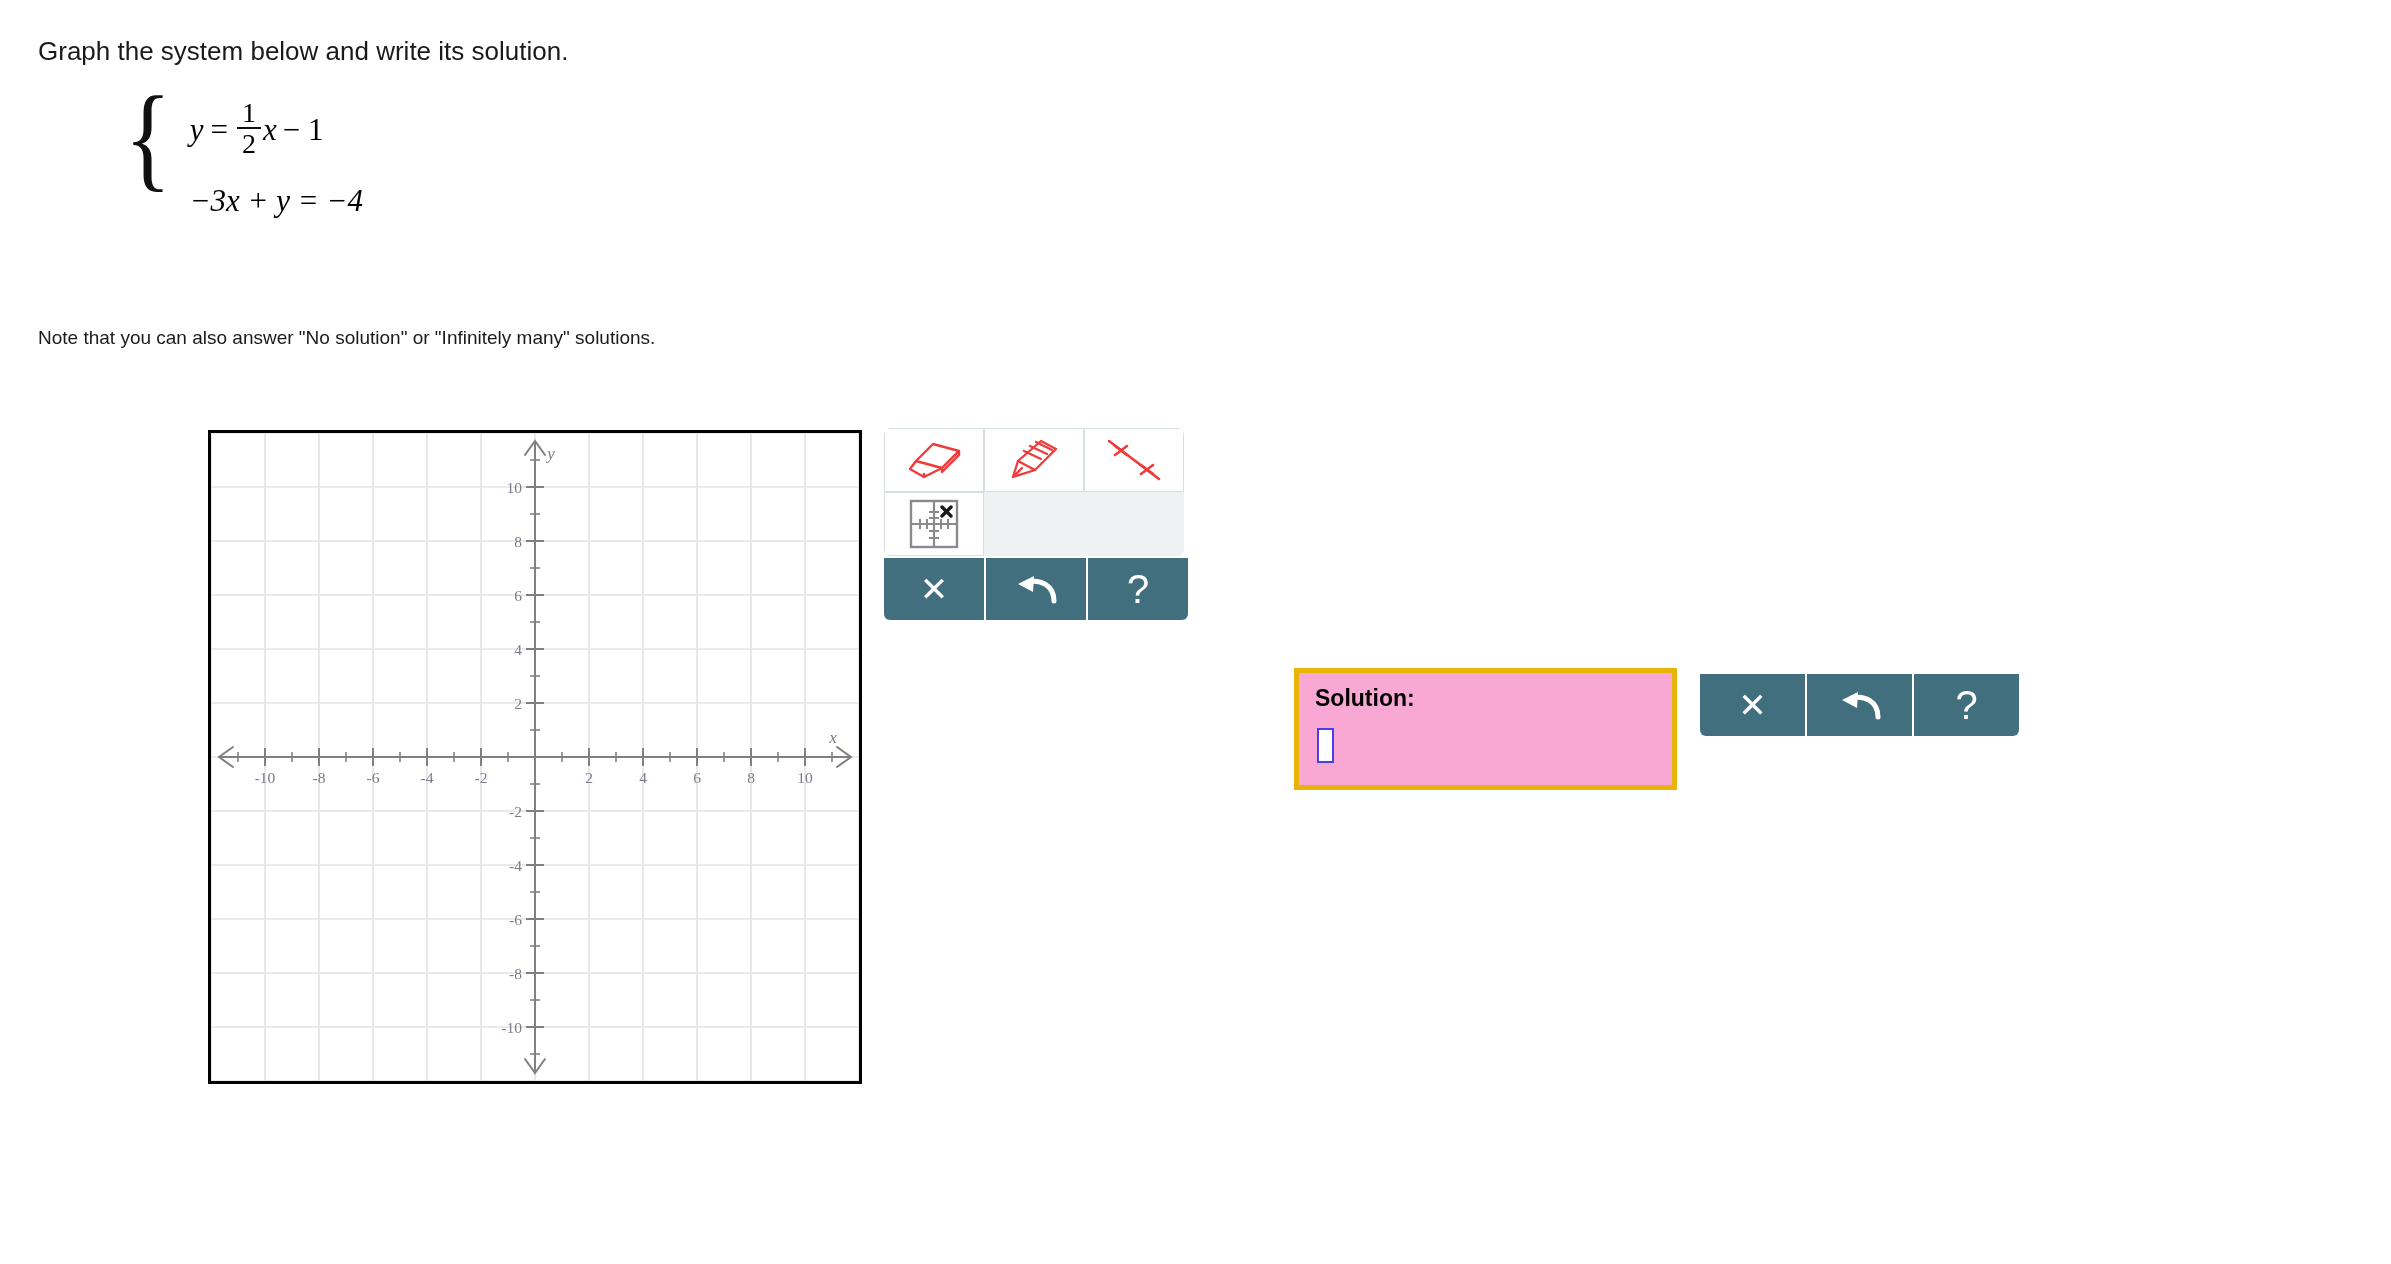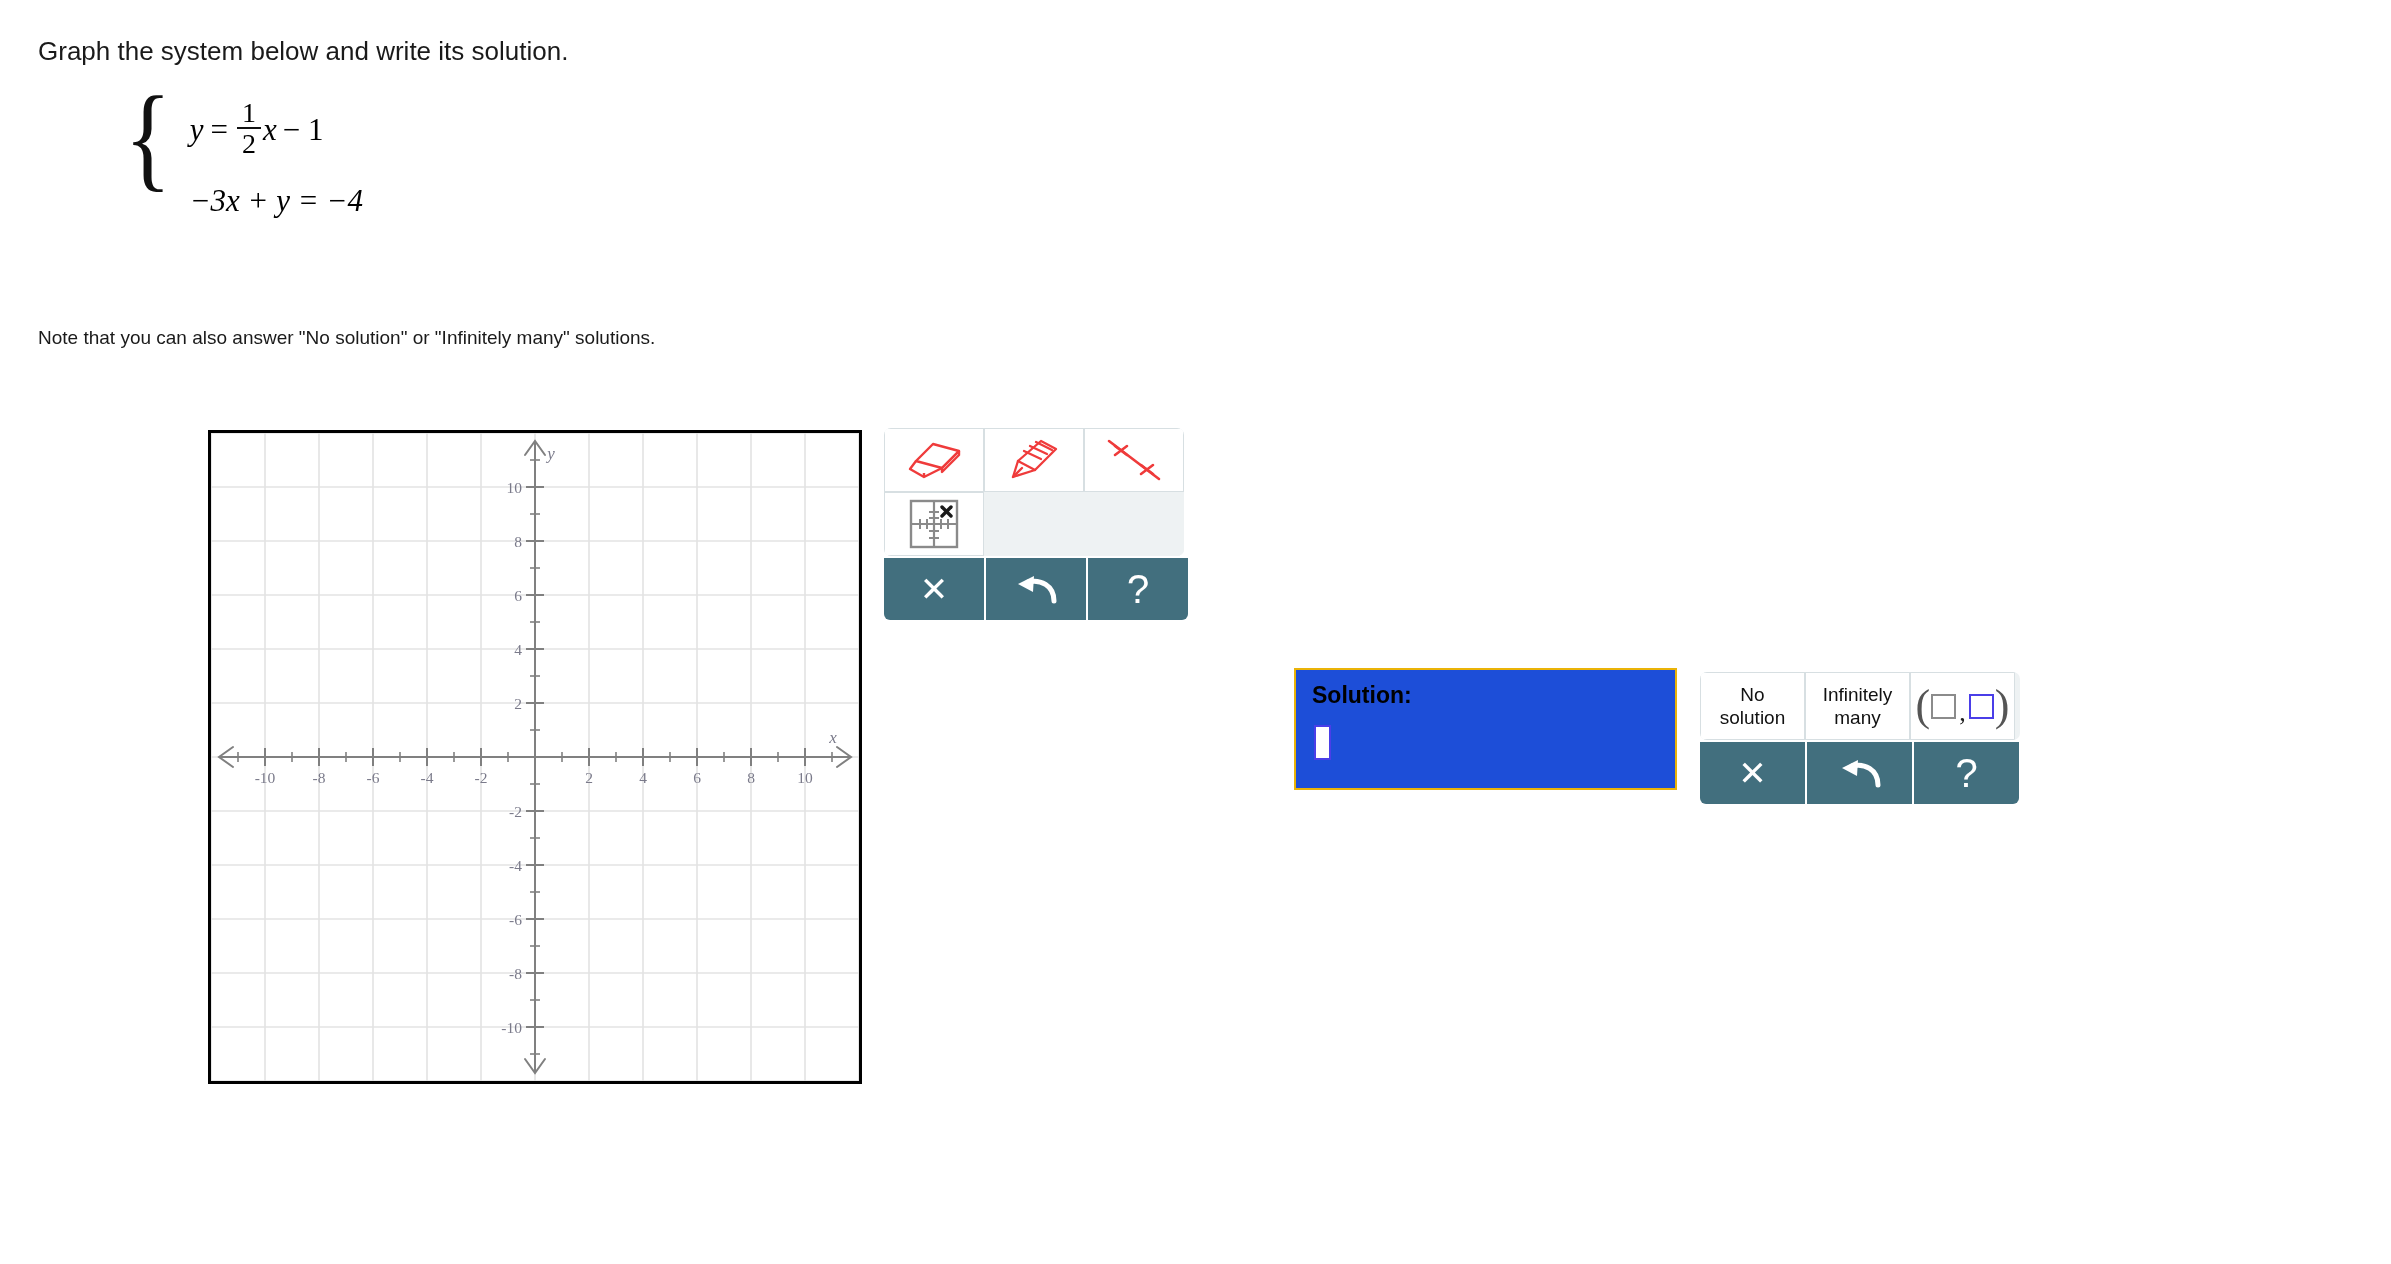--- a/index.html
+++ b/index.html
@@ -141,23 +141,23 @@
   .glyph-x { font-size: 34px; line-height: 1; font-weight: 400; }
   .glyph-q { font-size: 40px; line-height: 1; font-weight: 400; }
 
   
   #solution-box {
     position: absolute;
     left: 1294px;
     top: 668px;
     width: 383px;
     height: 122px;
-    border: 2px solid #eab308;
+    border: 5px solid #eab308;
     box-sizing: border-box;
-    background: #1d4ed8;
+    background: #f9a8d4;
   }
   #solution-label {
     position: absolute;
     left: 16px;
     top: 12px;
     font-size: 23px;
     font-weight: bold;
     color: #000;
   }
   #solution-input {
@@ -439,43 +439,20 @@
     </div>
   </div>
 </div>
 
 <div id="solution-box">
   <div id="solution-label">Solution:</div>
   <div id="solution-input" placeholder=""></div>
 </div>
 
 <div id="answer-toolbar">
-  <div class="ans-grid">
-    <div class="ans-cell">
-      <div>
-        <div>No</div>
-        <div>solution</div>
-      </div>
-    </div>
-    <div class="ans-cell">
-      <div>
-        <div>Infinitely</div>
-        <div>many</div>
-      </div>
-    </div>
-    <div class="ans-cell">
-      <div class="pair-template">
-        <span class="paren">(</span>
-        <span class="pbox"></span>
-        <span class="comma">,</span>
-        <span class="pbox active"></span>
-        <span class="paren">)</span>
-      </div>
-    </div>
-  </div>
 
   <div class="ans-actions">
     <div class="action-cell">
       <span class="glyph-x">✕</span>
     </div>
     <div class="action-cell">
       <svg width="46" height="32" viewBox="0 0 46 32">
         <path d="M41 28 C41 12 27 6 15 9" fill="none" stroke="#ffffff" stroke-width="5" stroke-linecap="round"></path>
         <path d="M5 11 L21 3 L20 19 Z" fill="#ffffff"></path>
       </svg>

